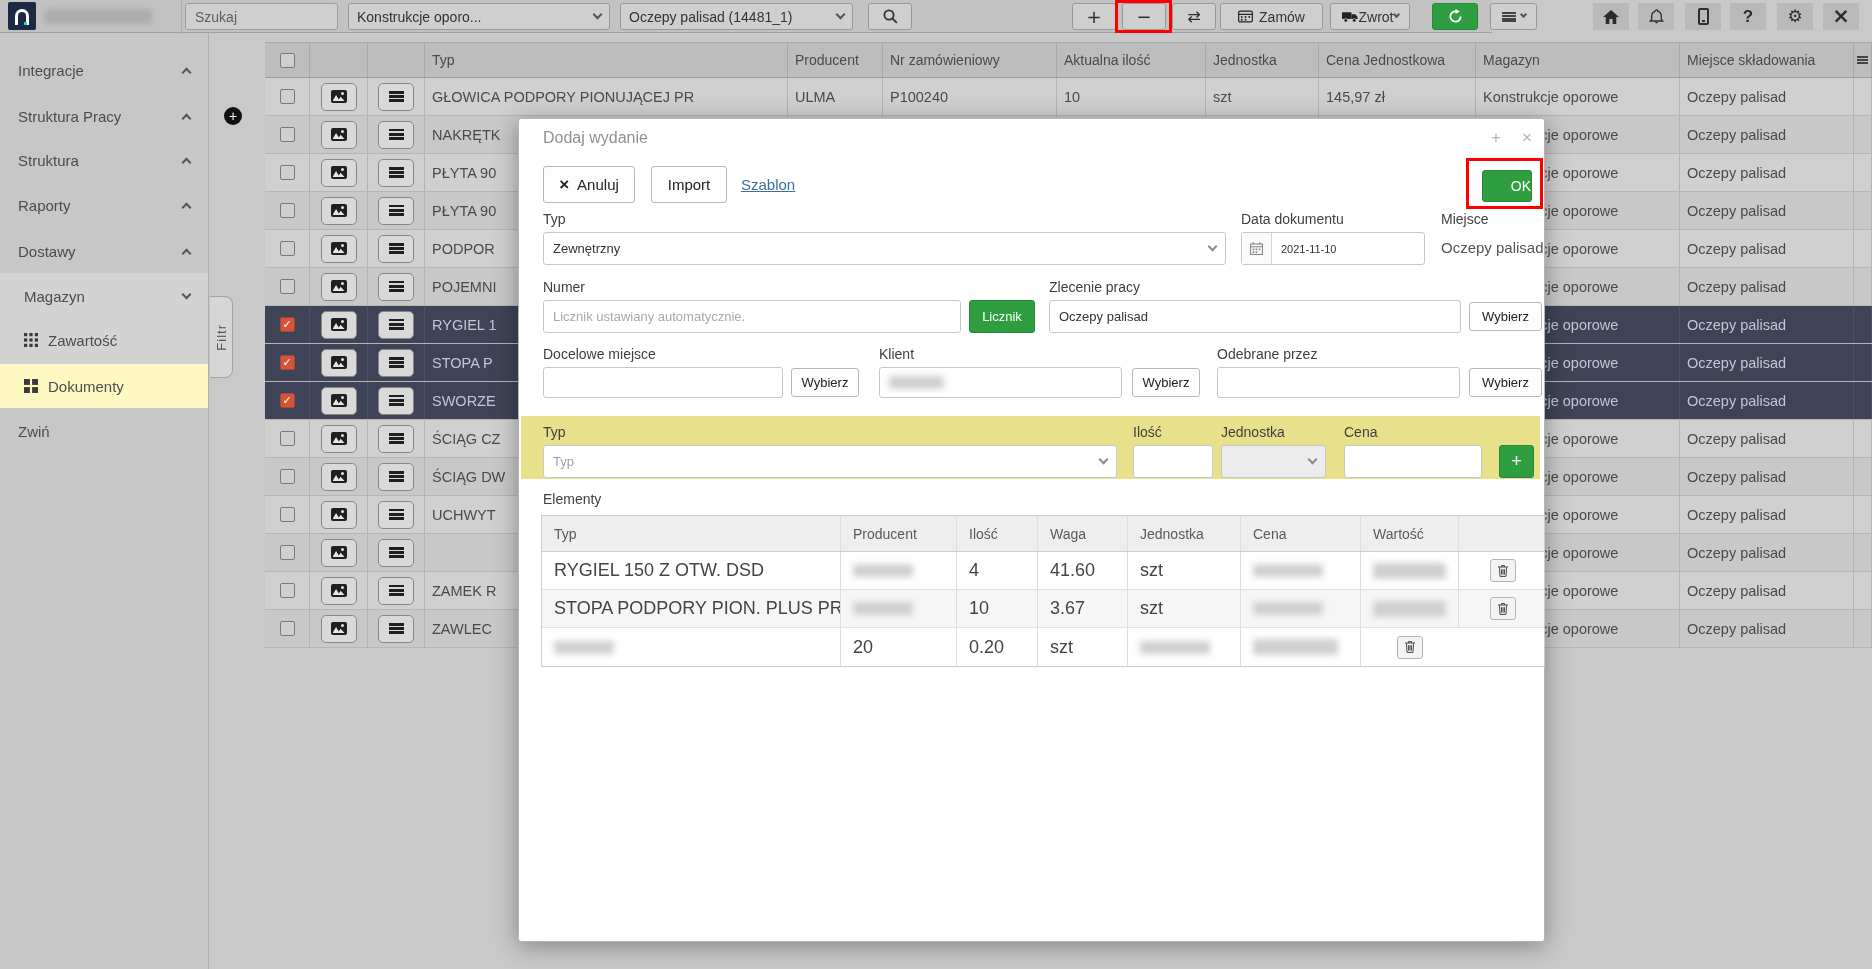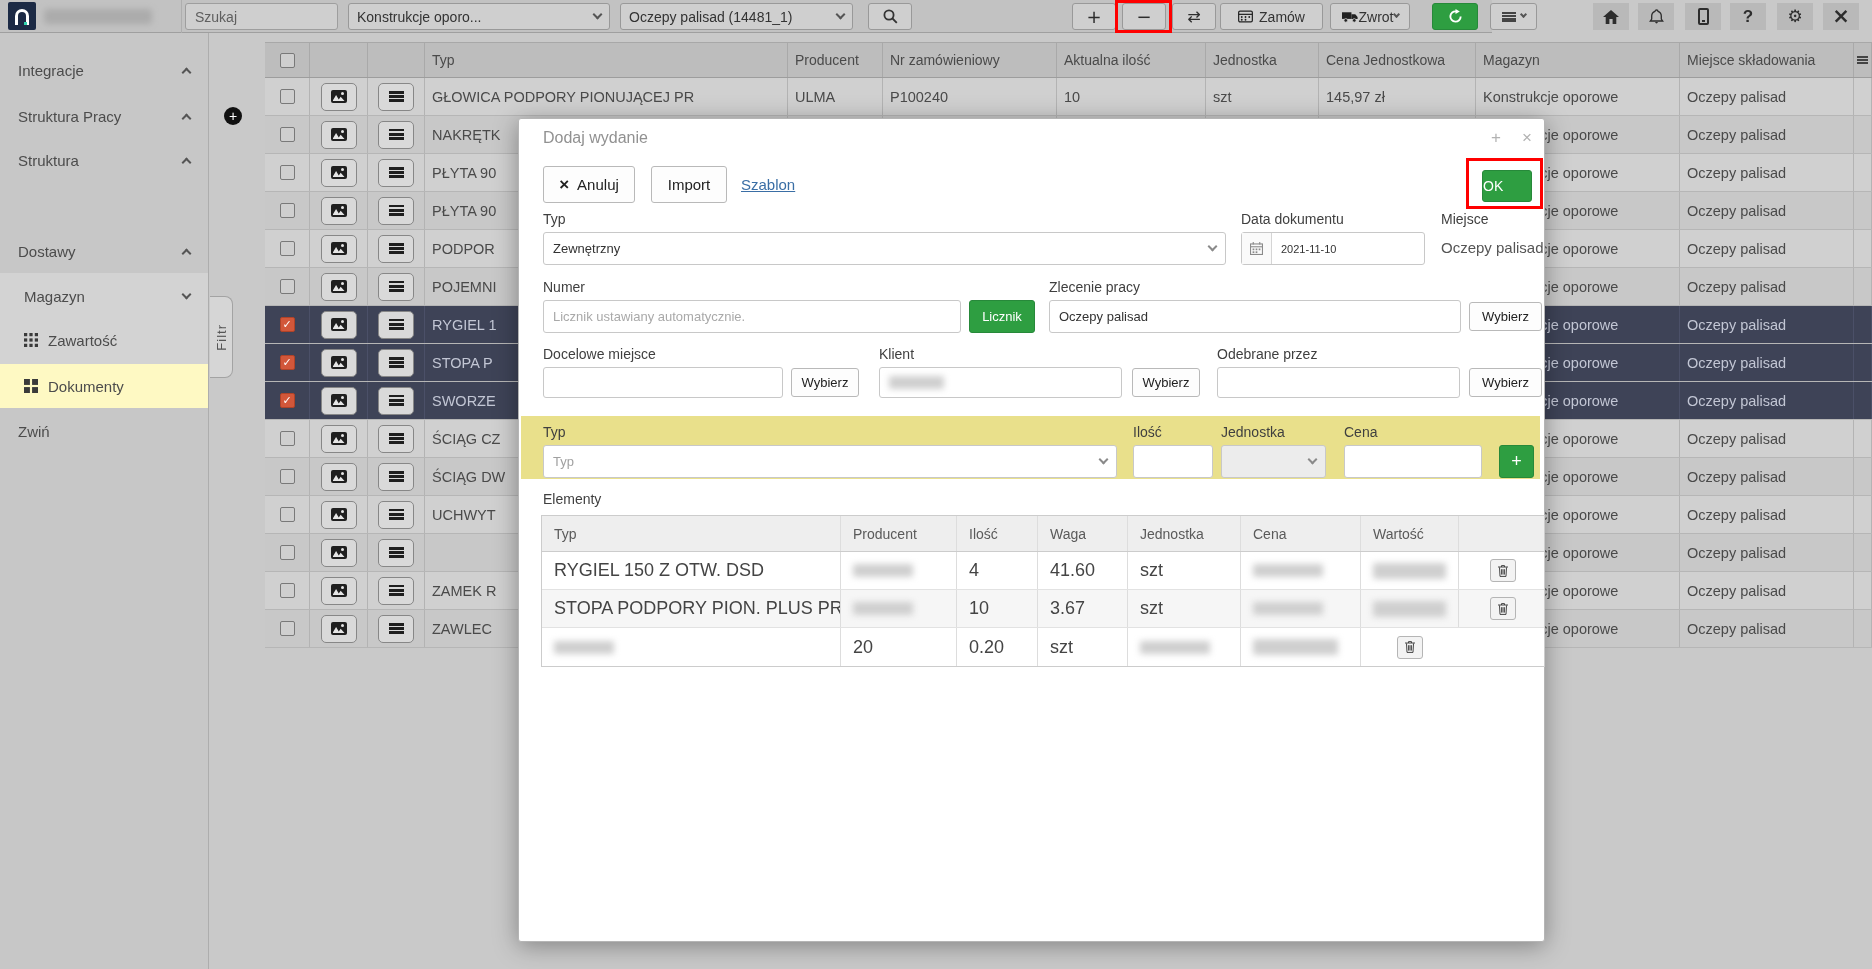--- a/index.html
+++ b/index.html
@@ -100,21 +100,21 @@
   .ehead .ec{color:#5a5a5a;font-size:14px}
   .erow{height:38px;border-bottom:1px solid #e2e2e2}
   .erow.alt{background:#f6f6f6}
   .erow:last-child{border-bottom:none}
   .ec{display:flex;align-items:center;padding:0 12px;border-right:1px solid #ddd;font-size:18px;color:#444;overflow:hidden;white-space:nowrap}
   .ec:last-child{border-right:none}
   .blur{display:inline-block;background:#cfcfcf;filter:blur(3px);border-radius:2px;height:13px}
   .blur.w55{width:55px}.blur.w60{width:60px}.blur.w70{width:70px}.blur.w85{width:85px;height:16px}
   .delbtn{width:26px;height:23px;background:#f3f3f3;border:1px solid #b5b5b5;border-radius:3px;display:flex;align-items:center;justify-content:center;margin:0 auto}
   .okbtn{position:absolute;left:963px;top:51px;width:50px;height:32px;background:#2e9e41;border:1px solid #27893a;border-radius:3px;
-         color:#fff;font-size:14px;display:flex;align-items:center;justify-content:flex-start}
+         color:#fff;font-size:14px;display:flex;align-items:center;justify-content:flex-end}
   .gico svg{display:block}
 </style>
 </head>
 <body>
 
 <div class="topbar">
   <div class="logo">
       <i></i>
       <b></b>
     </div>
@@ -212,20 +212,24 @@
   <div class="snav" style="top:15px">
     <span>Integracje</span>
       <i class="chev up"></i>
   </div>
   <div class="snav" style="top:61px">
     <span>Struktura Pracy</span>
       <i class="chev up"></i>
   </div>
   <div class="snav" style="top:105px">
     <span>Struktura</span>
+      <i class="chev up"></i>
+  </div>
+  <div class="snav" style="top:150px">
+    <span>Raporty</span>
       <i class="chev up"></i>
   </div>
   <div class="snav" style="top:196px">
     <span>Dostawy</span>
       <i class="chev up"></i>
   </div>
   <div class="snav" style="top:241px;padding-left:24px">
     <span>Magazyn</span>
       <i class="chev"></i>
   </div>

